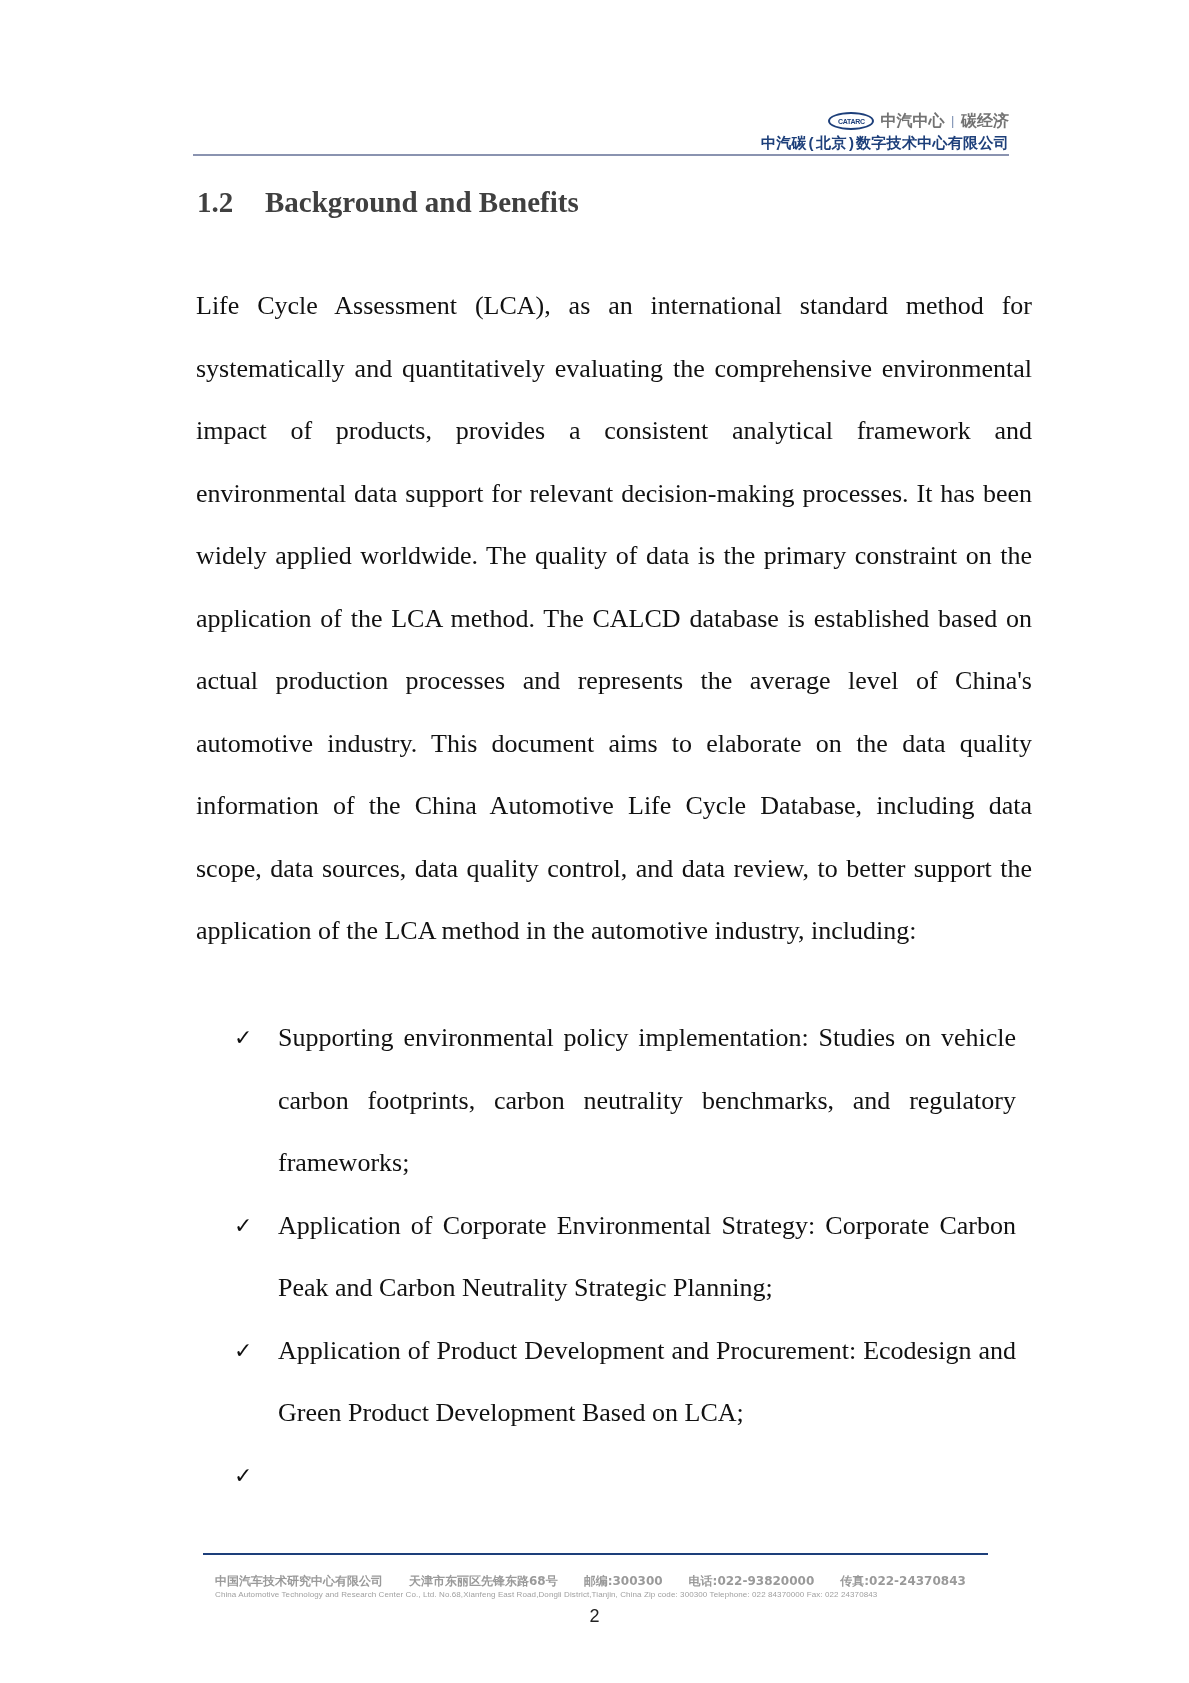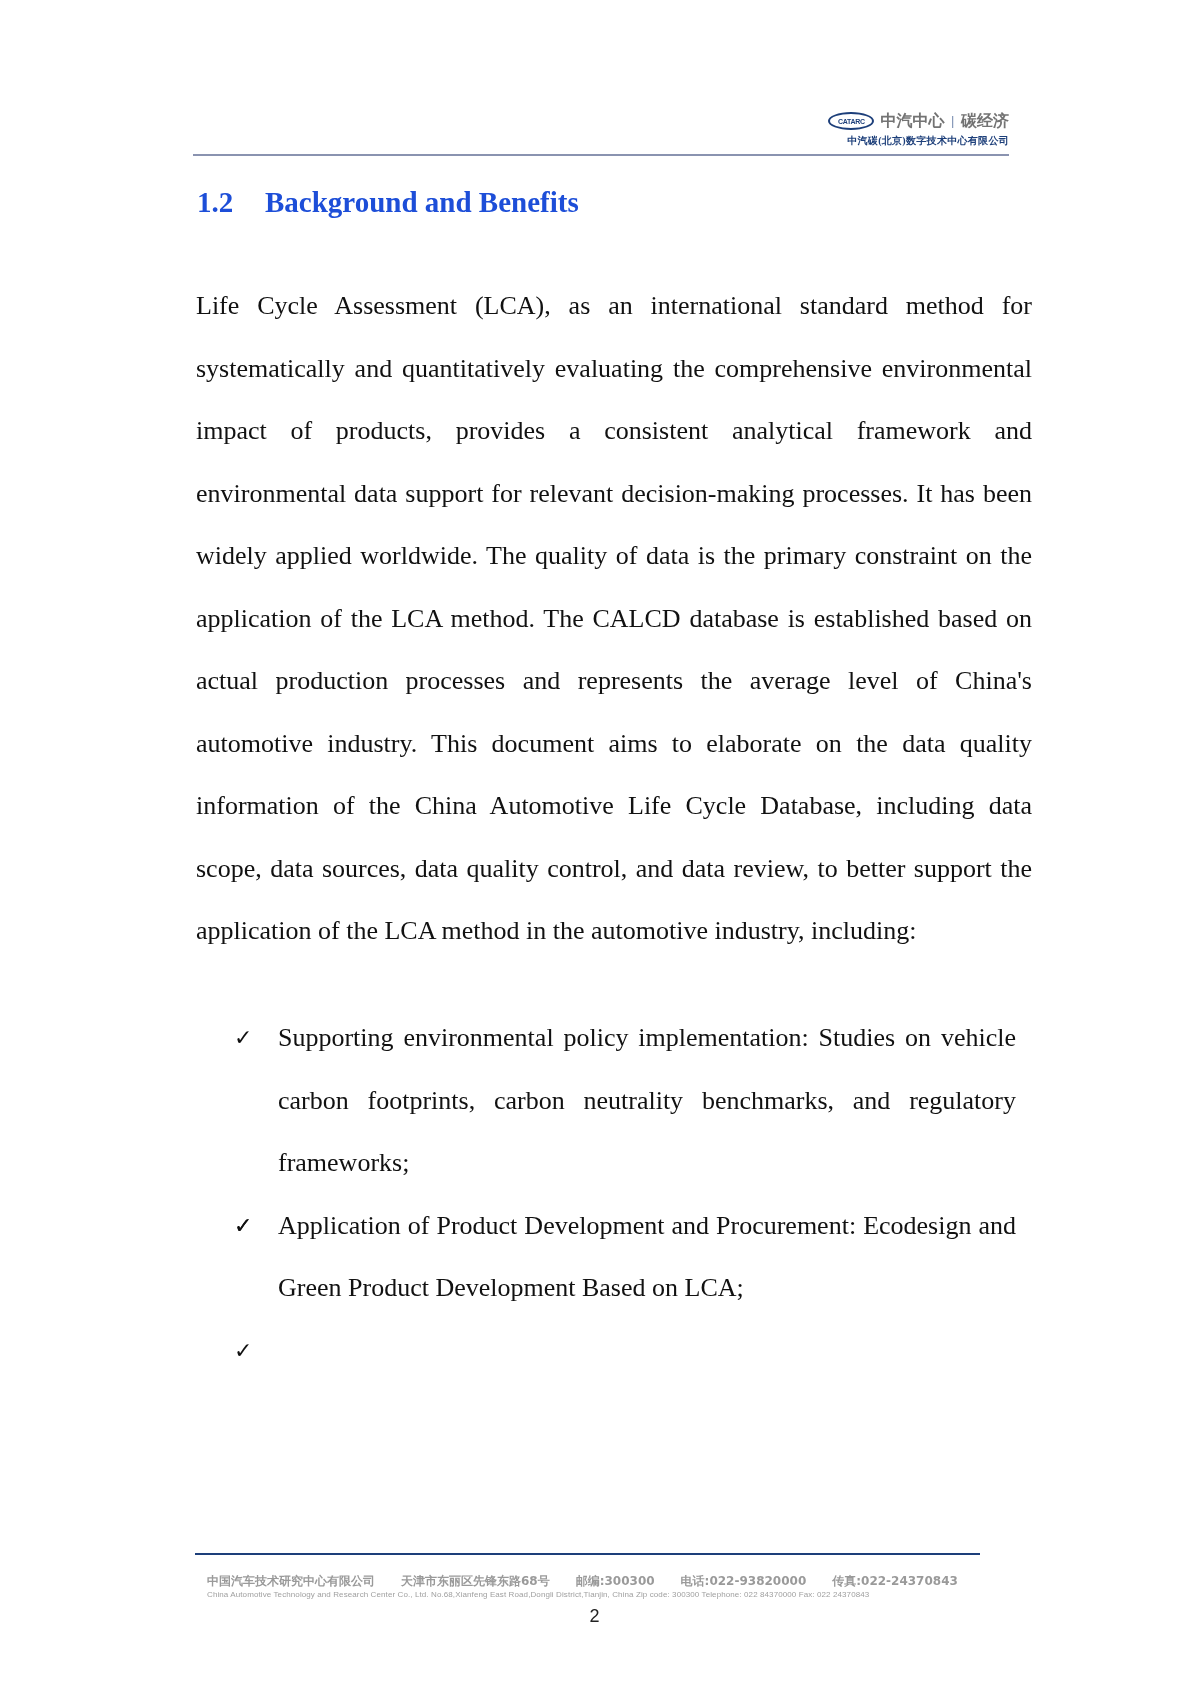--- a/index.html
+++ b/index.html
@@ -3,29 +3,29 @@
 <meta charset="utf-8">
 <style>
   html, body { margin:0; padding:0; background:#ffffff; }
   body { width:1189px; height:1683px; position:relative; overflow:hidden; font-family:"Liberation Serif", serif; color:#111; }
   .header { position:absolute; left:193px; top:110px; width:816px; height:50px; }
   .logo { position:absolute; right:0; top:0; text-align:right; }
   .logo-top { display:flex; align-items:center; justify-content:flex-end; gap:6px; height:22px; }
   .logo-badge { width:42px; height:14px; border:2px solid #1d3f7a; border-radius:50%; font-family:"Liberation Sans", sans-serif; font-size:7px; font-weight:bold; color:#1d3f7a; display:flex; align-items:center; justify-content:center; letter-spacing:-0.3px; }
   .logo-name { font-family:"DejaVu Sans", sans-serif; font-weight:bold; color:#737373; font-size:16px; }
   .logo-sep { color:#1d3f7a; font-size:13px; margin:0 1px; }
-  .logo-sub { font-family:Liberation Serif, serif; font-weight:bold; color:#1d3f7a; font-size:10px; margin-top:2px; letter-spacing:0.3px; }
+  .logo-sub { font-family:Liberation Mono, monospace; font-weight:bold; color:#1d3f7a; font-size:15px; margin-top:2px; letter-spacing:0.3px; }
   .header-rule { position:absolute; left:0; top:44px; width:816px; height:2px; background:#8a93b0; }
-  .title { position:absolute; left:197px; top:186px; font-family:"Liberation Serif", serif; font-weight:bold; font-size:29px; color:#1d4ed8; margin:0; }
+  .title { position:absolute; left:197px; top:186px; font-family:"Liberation Serif", serif; font-weight:bold; font-size:29px; color:#404040; margin:0; }
   .title .num { display:inline-block; width:68px; }
   .body-text { position:absolute; left:180px; top:259px; width:836px; font-size:26px; line-height:62.5px; text-align:justify; margin:16px; }
   .bullets { position:absolute; left:180px; top:1007px; width:836px; margin:0; padding:0; list-style:none; }
   .bullet { position:relative; padding-left:98px; font-size:26px; line-height:62.5px; text-align:justify; }
   .check { position:absolute; left:54px; top:0; font-family:"DejaVu Sans", sans-serif; font-size:22px; }
-  .footer { position:absolute; left:195px; top:1553px; width:785px; }
+  .footer { position:absolute; left:203px; top:1553px; width:785px; }
   .footer-rule { height:1.5px; background:#1d3f7a; width:785px; }
   .footer-cn { margin-top:18px; font-family:"DejaVu Sans", sans-serif; font-size:12px; color:#9a9a9a; display:flex; gap:26px; padding-left:12px; font-weight:bold; }
   .footer-en { margin-top:0; font-family:"Liberation Sans", sans-serif; font-size:8px; color:#a0a0a0; padding-left:12px; white-space:nowrap; letter-spacing:0.1px; }
   .page-num { position:absolute; left:0; width:1189px; top:1606px; text-align:center; font-family:"Liberation Sans", sans-serif; font-size:18px; color:#222; }
 </style>
 </head>
 <body>
 
 <div class="header">
   <div class="logo">
@@ -46,20 +46,21 @@
 
 <p class="body-text">Life Cycle Assessment (LCA), as an international standard method for systematically and quantitatively evaluating the comprehensive environmental impact of products, provides a consistent analytical framework and environmental data support for relevant decision-making processes. It has been widely applied worldwide. The quality of data is the primary constraint on the application of the LCA method. The CALCD database is established based on actual production processes and represents the average level of China's automotive industry. This document aims to elaborate on the data quality information of the China Automotive Life Cycle Database, including data scope, data sources, data quality control, and data review, to better support the application of the LCA method in the automotive industry, including:</p>
 
 <ul class="bullets">
   <li class="bullet">
     <span class="check">✓</span>
     <span>Supporting environmental policy implementation: Studies on vehicle carbon footprints, carbon neutrality benchmarks, and regulatory frameworks;</span>
   </li>
   <li class="bullet">
     <span class="check">✓</span>
+    <span>Application of Corporate Environmental Strategy: Corporate Carbon Peak and Carbon Neutrality Strategic Planning;</span>
   </li>
   <li class="bullet">
     <span class="check">✓</span>
     <span>Application of Product Development and Procurement: Ecodesign and Green Product Development Based on LCA;</span>
   </li>
   <li class="bullet">
     <span class="check">✓</span>
   </li>
 </ul>
 

